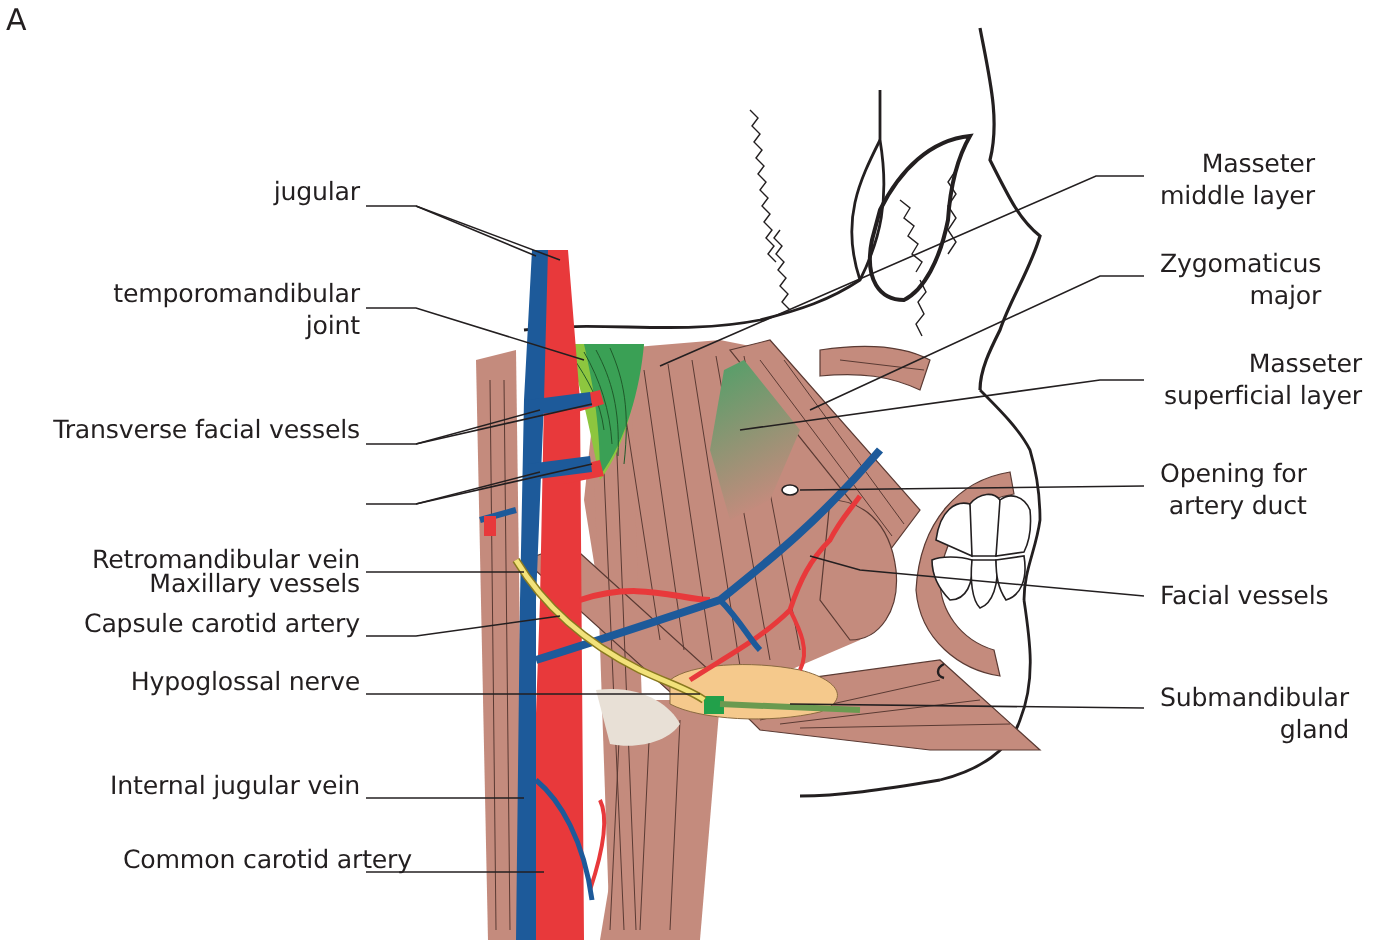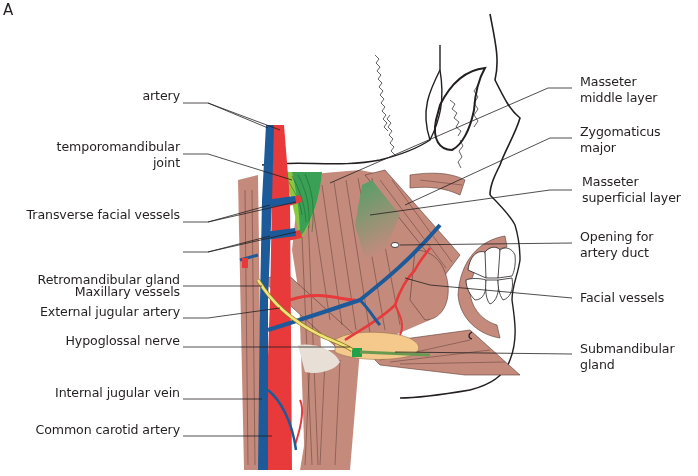--- a/index.html
+++ b/index.html
@@ -1,21 +1,21 @@
 <!DOCTYPE html>
 <html><head>
 <meta charset="utf-8">
 <style>
   html, body { margin: 0; padding: 0; background: #ffffff; }
   body { width: 698px; height: 476px; position: relative; overflow: hidden;
          font-family: "DejaVu Sans", sans-serif; color: #231f20; }
   .panel-letter { position: absolute; left: 3px; top: 1px; font-size: 15px; }
   .lbl { position: absolute; font-size: 12.6px; line-height: 16px; white-space: nowrap; letter-spacing: -0.1px; }
   .lbl.r { text-align: right; }
-  .lbl.l { text-align: left; }
+  .lbl.l { text-align: right; }
   svg.art { position: absolute; left: 0; top: 0; }
 </style>
 </head>
 <body>
 
 <div class="panel-letter">A</div>
 
 <svg class="art" width="698" height="476" viewBox="0 0 698 476">
 
   <g fill="none" stroke="#231f20" stroke-width="1.4">
@@ -171,45 +171,45 @@
     <path d="M572,88 L548,88 L330,183"></path>
     <path d="M572,138 L550,138 L405,205"></path>
     <path d="M572,190 L550,190 L370,215"></path>
     <path d="M572,243 L400,245"></path>
     <path d="M572,298 L430,285 L405,278"></path>
     <path d="M572,354 L395,352"></path>
   </g>
 </svg>
 
 <div class="lbl r" style="right:518px; top:88px;">
-  <div>artery</div>
+  <div>jugular</div>
 </div>
 <div class="lbl r" style="right:518px; top:139px;">
   <div>temporomandibular</div>
   <div>joint</div>
 </div>
 <div class="lbl r" style="right:518px; top:207px;">
   <div>Transverse facial vessels</div>
 </div>
 <div class="lbl r" style="right:518px; top:238px;margin-top:46px;">
   <div>Maxillary vessels</div>
 </div>
 <div class="lbl r" style="right:518px; top:272px;">
-  <div>Retromandibular gland</div>
+  <div>Retromandibular vein</div>
 </div>
 <div class="lbl r" style="right:518px; top:304px;">
-  <div>External jugular artery</div>
+  <div>Capsule carotid artery</div>
 </div>
 <div class="lbl r" style="right:518px; top:333px;">
   <div>Hypoglossal nerve</div>
 </div>
 <div class="lbl r" style="right:518px; top:385px;margin-left:30px;">
   <div>Internal jugular vein</div>
 </div>
-<div class="lbl r" style="right:518px; top:422px;text-align:center;">
+<div class="lbl r" style="right:492px; top:422px;text-align:center;">
   <div>Common carotid artery</div>
 </div>
 
 <div class="lbl l" style="left:580px; top:74px;">
   <div>Masseter</div>
   <div>middle layer</div>
 </div>
 <div class="lbl l" style="left:580px; top:124px;">
   <div>Zygomaticus</div>
   <div>major</div>

